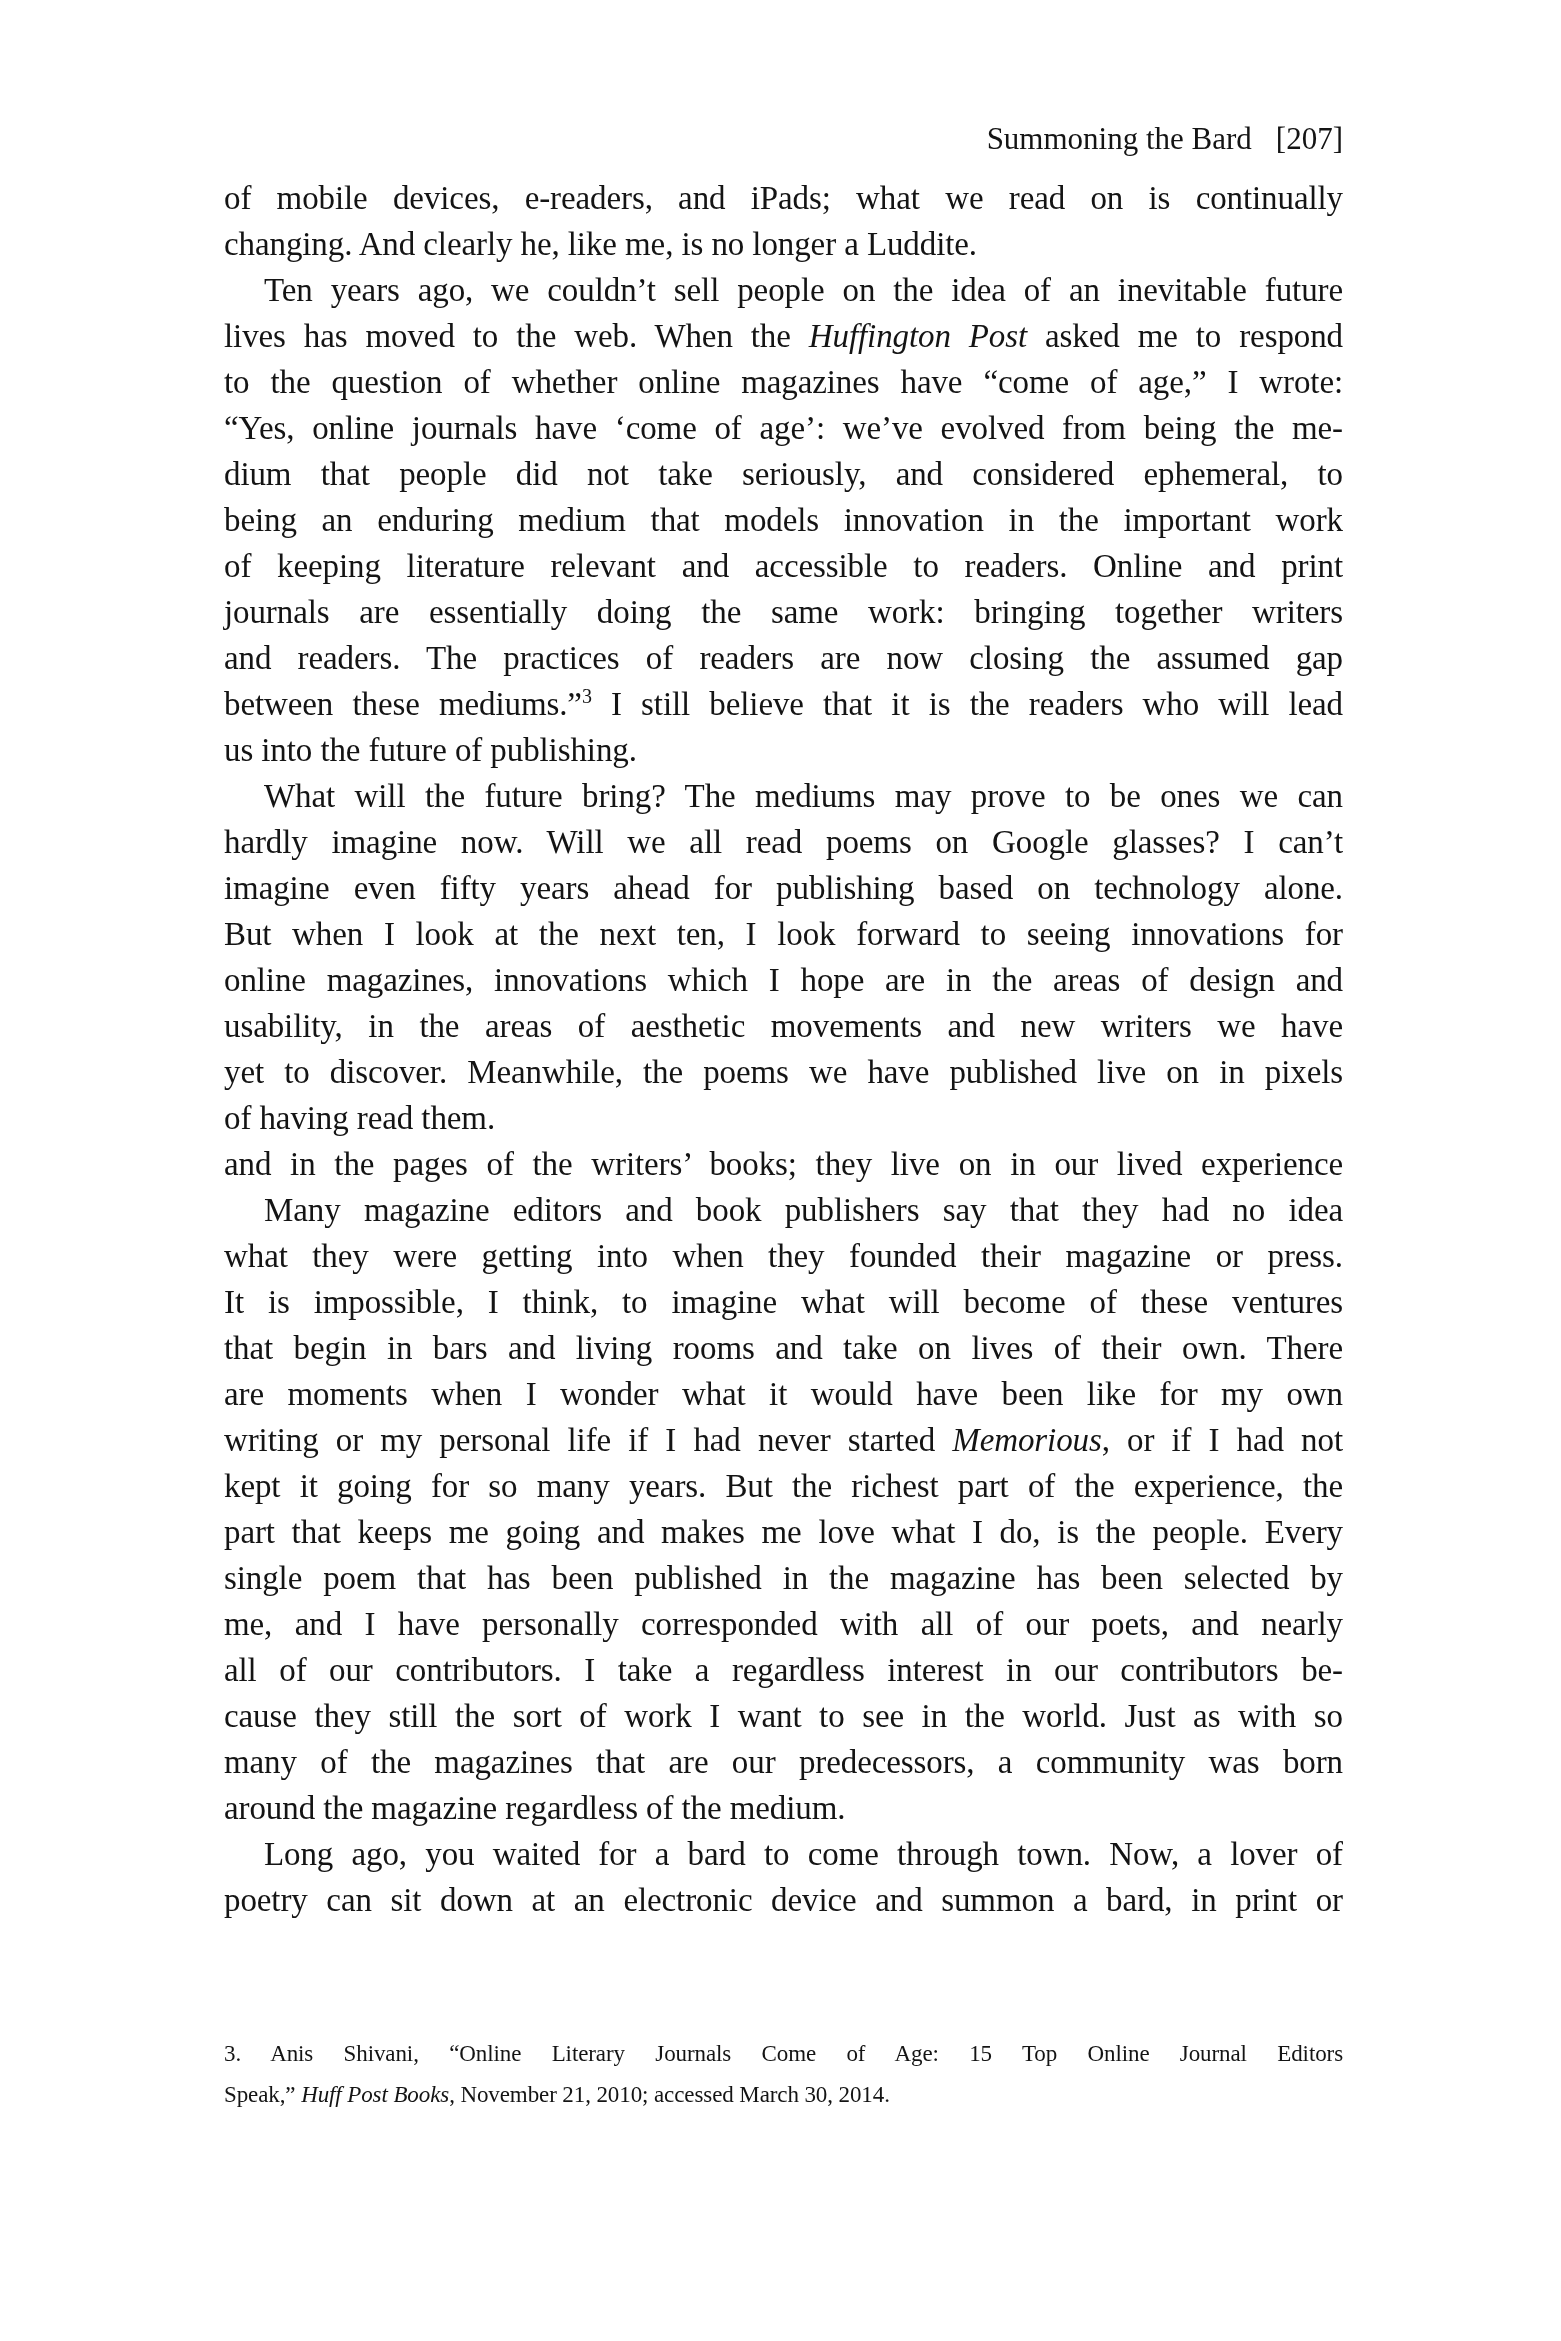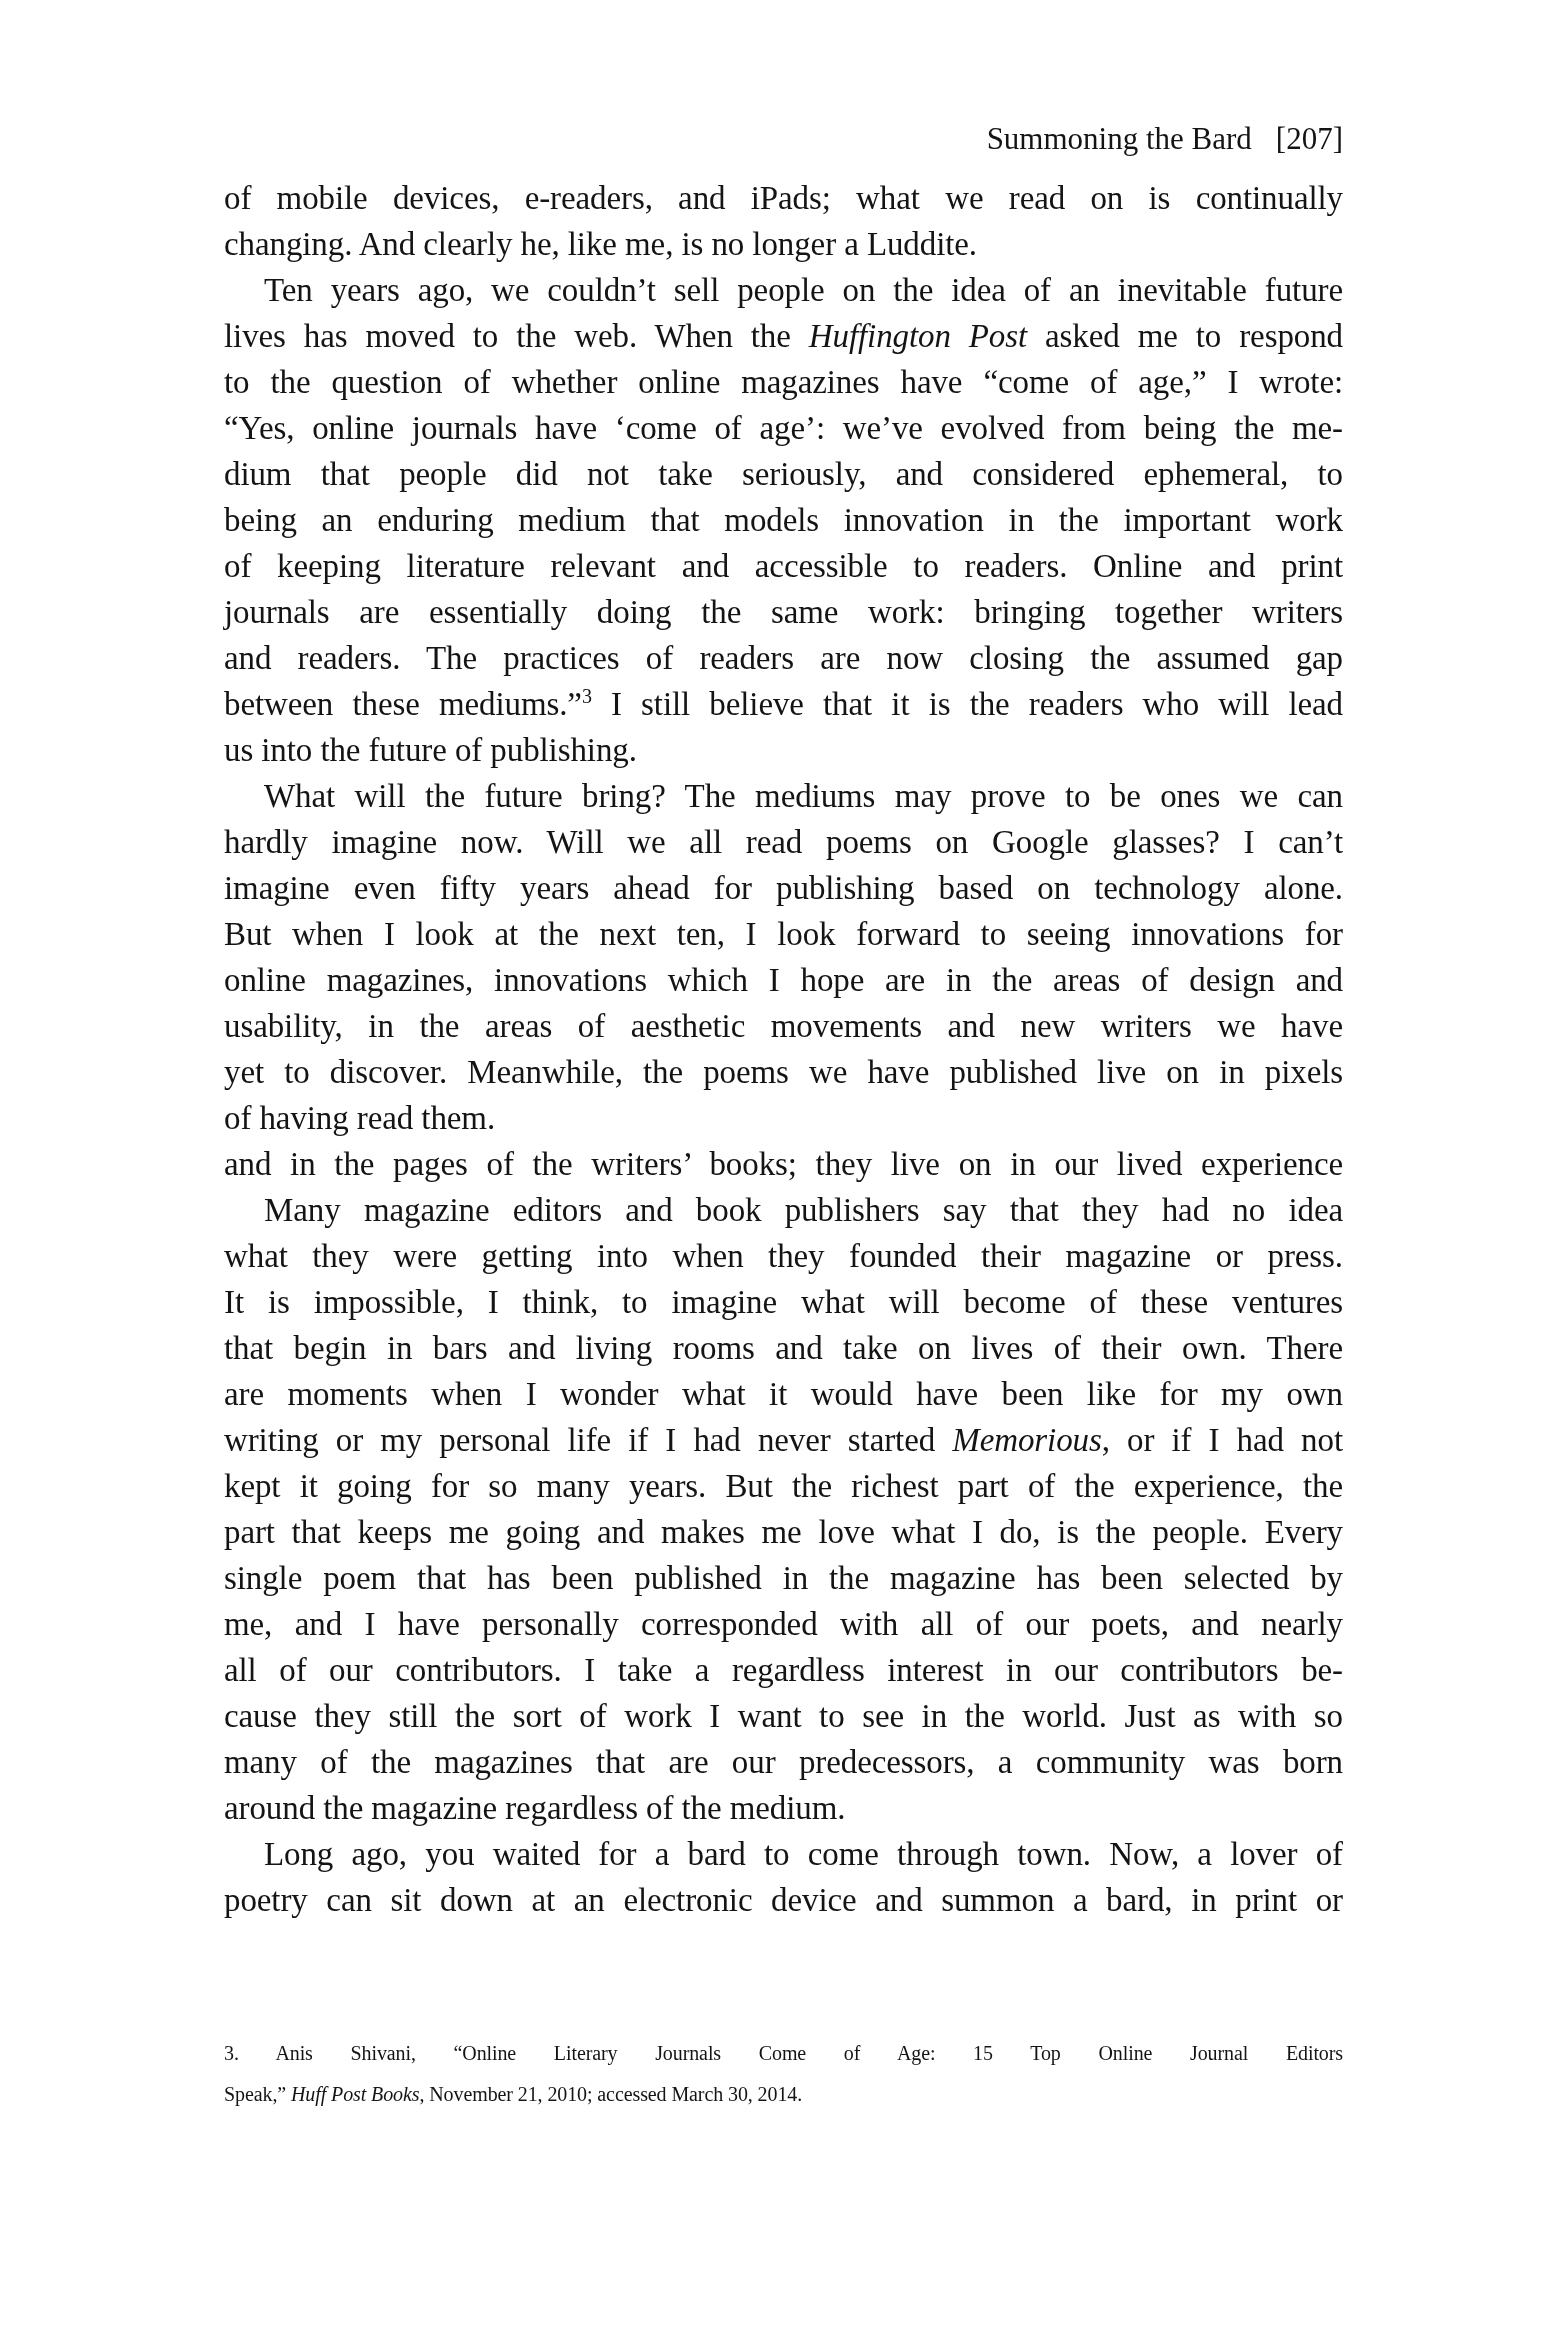--- a/index.html
+++ b/index.html
@@ -54,21 +54,21 @@
     top: -12px;
     vertical-align: baseline;
   }
   .footnote-block {
     position: absolute;
     left: 224px;
     top: 2033px;
     width: 1119px;
   }
   .footnote-block .line {
-    font-size: 20px;
+    font-size: 23px;
     line-height: 41px;
     height: 41px;
   }
 </style>
 </head>
 <body>
 
 <div class="page">
   <div class="running-head">
     <span>Summoning the Bard</span><span class="pgnum">[207]</span>

